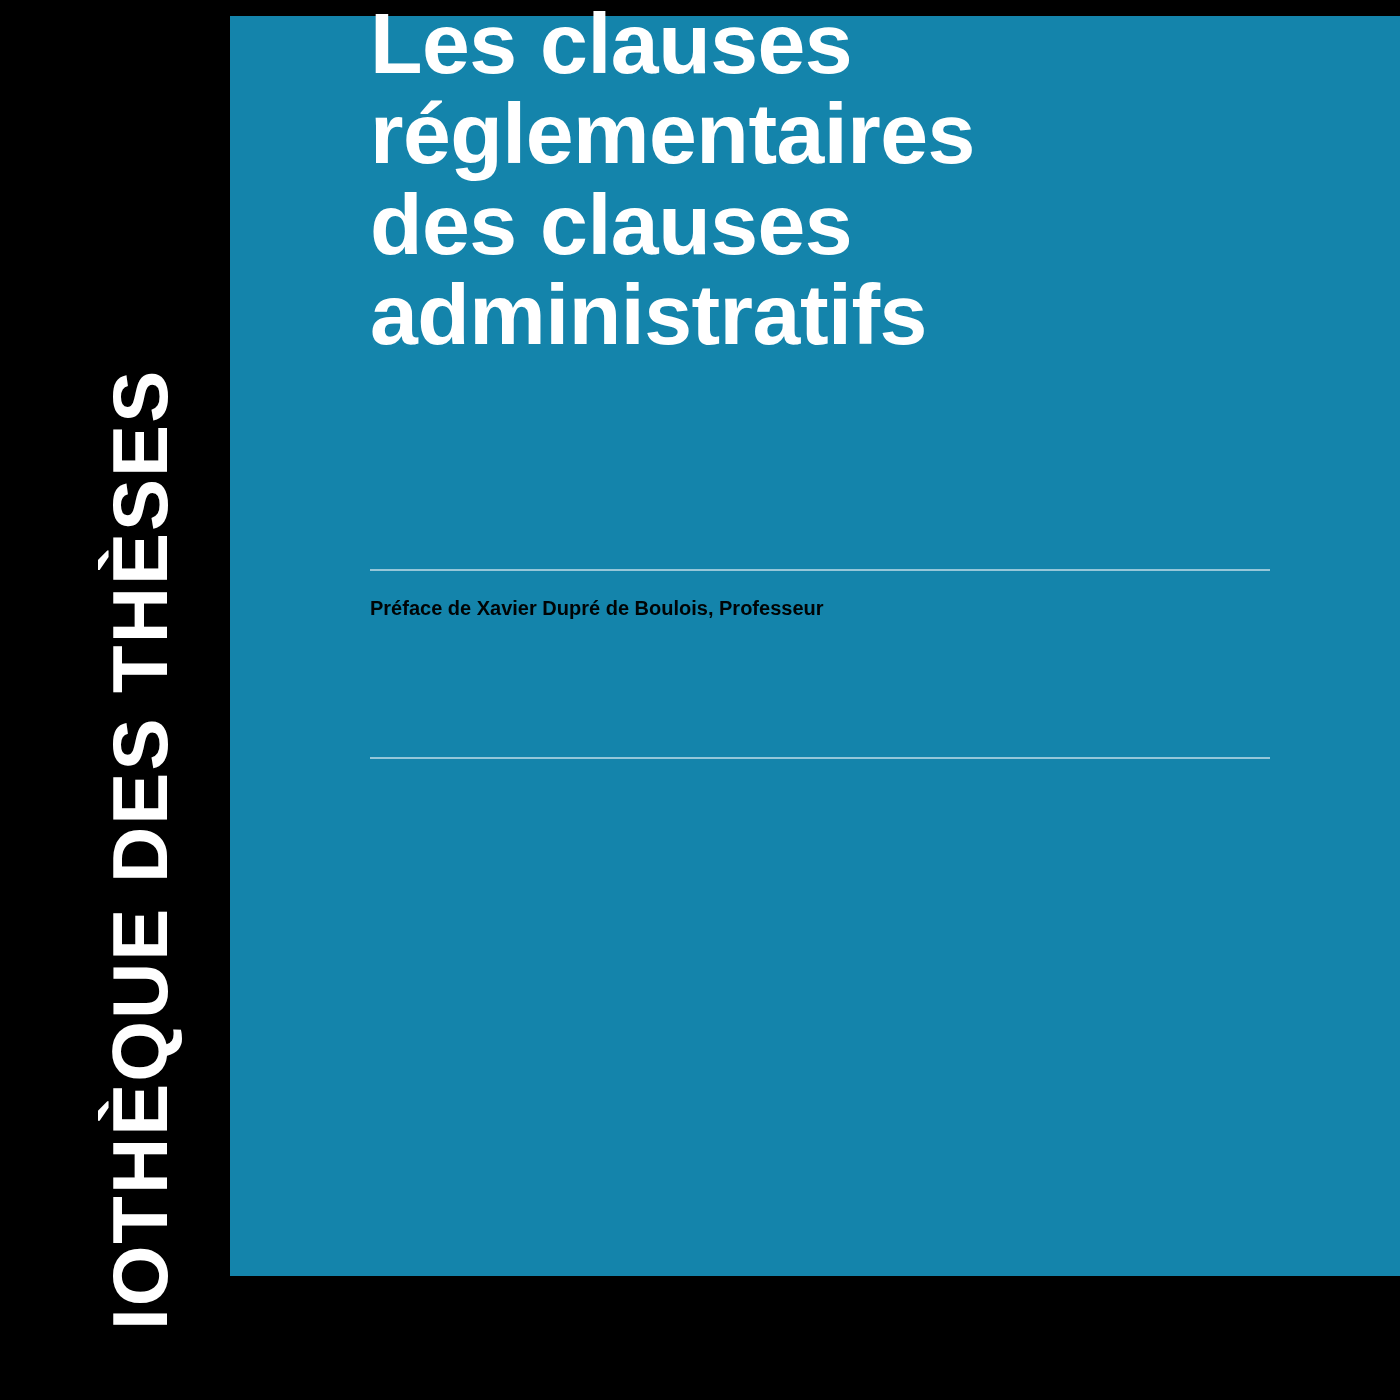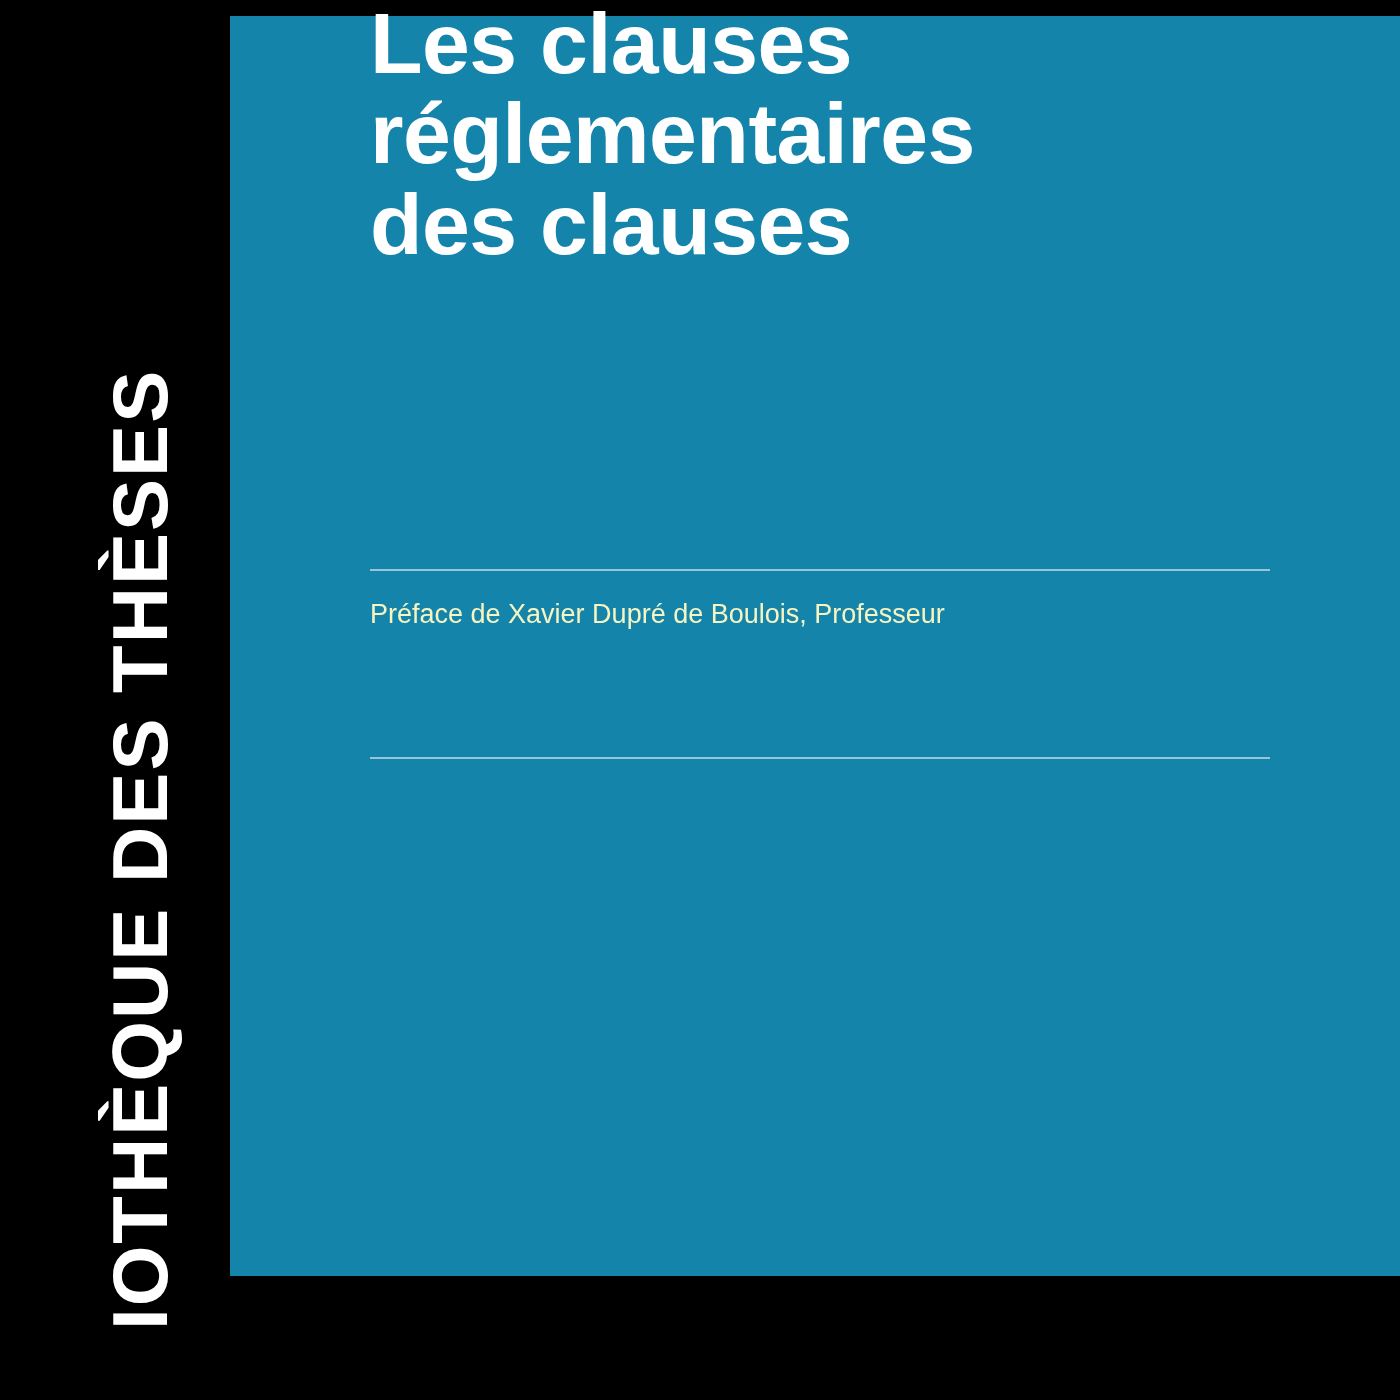--- a/index.html
+++ b/index.html
@@ -69,43 +69,44 @@
     height: 2px;
     background: rgba(255,255,255,0.55);
   }
   .rule-top { top: 553px; }
   .rule-bottom { top: 741px; }
   .preface {
     position: absolute;
     left: 140px;
     top: 575px;
     width: 830px;
-    color: #fef9c3;
-    font-size: 27px;
+    color: #000000;
+    font-size: 20px;
     line-height: 1.72;
-    font-weight: normal;
+    font-weight: bold;
     opacity: 0.97;
   }
   .preface div { white-space: nowrap; }
 </style>
 </head>
 <body>
 
 <div class="cover">
 
   <div class="spine">
     <div class="spine-text">IOTHÈQUE DES THÈSES</div>
   </div>
 
   <div class="front">
 
     <div class="title">
       <div>Les clauses</div>
       <div>réglementaires</div>
       <div>des clauses</div>
+      <div>administratifs</div>
     </div>
 
     <div class="rule rule-top"></div>
 
     <div class="preface">
       <div>Préface de Xavier Dupré de Boulois, Professeur</div>
     </div>
 
     <div class="rule rule-bottom"></div>
 

